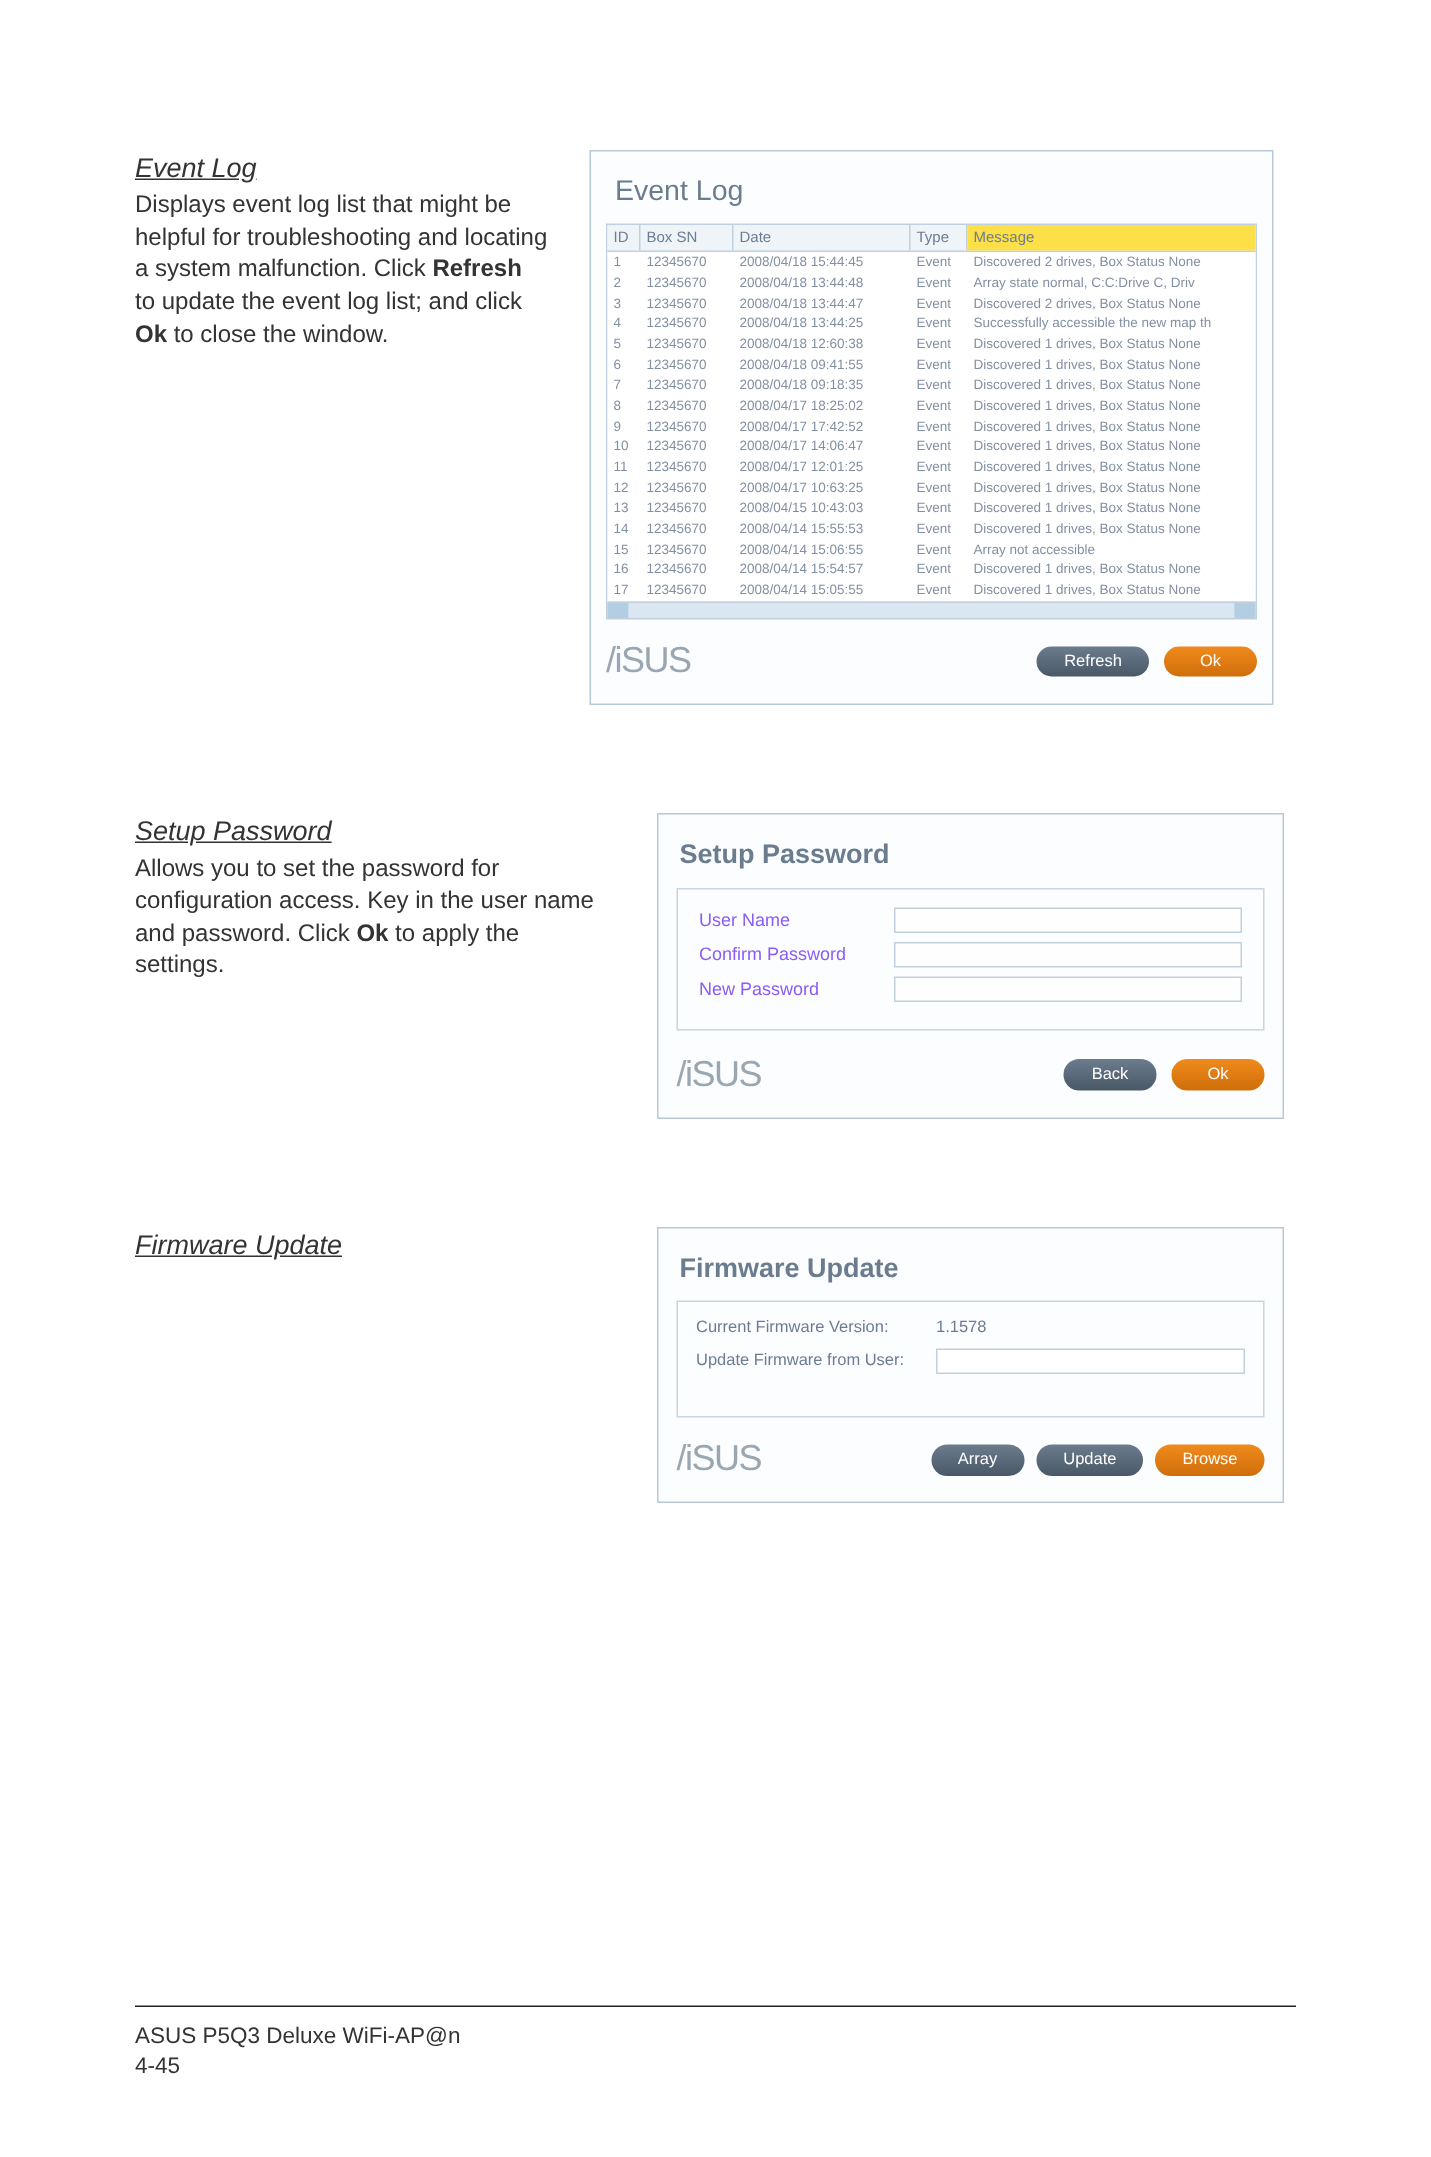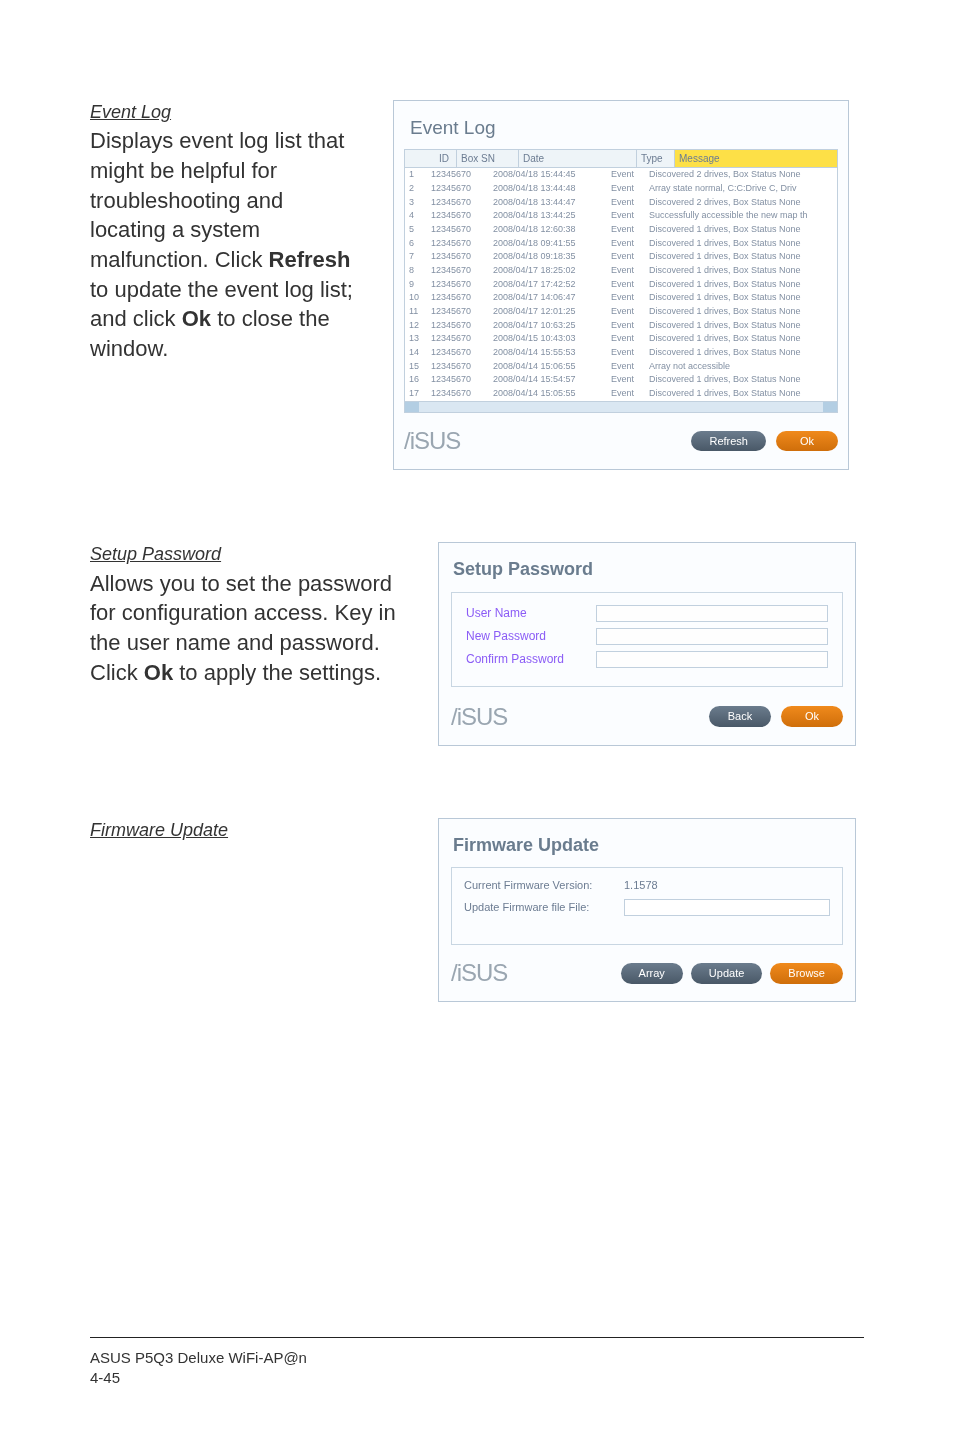--- a/index.html
+++ b/index.html
@@ -17,37 +17,37 @@
   .section { display: flex; gap: 28px; margin-bottom: 72px; align-items: flex-start; }
   .text-col { width: 275px; flex-shrink: 0; }
   .text-col.wide { width: 320px; }
   .heading {
     text-decoration: underline;
     font-style: italic;
     color: #333;
     margin-bottom: 2px;
     font-size: 18px;
   }
-  .body-text { font-size: 22px; color: #333; }
+  .body-text { font-size: 16px; color: #333; }
   .b { font-weight: bold; }
 
   
   .dlg {
     background: #fbfdff;
     border: 1px solid #b9c8d7;
     width: 456px;
     font-size: 10px;
     color: #6c7c92;
     padding: 10px 10px 12px 10px;
   }
   .dlg-title { font-size: 19px; color: #6a7c8e; margin: 4px 0 8px 6px; font-weight: 400; }
   .log-wrap { border: 1px solid #c1d0de; }
   .log-head { display: flex; background: #eef4f8; border-bottom: 1px solid #c1d0de; font-size: 10px; }
   .log-head span { padding: 2px 4px; border-right: 1px solid #c1d0de; color: #6c7c92; }
-  .log-head .c-id { width: 22px; margin-left: 30px; }
+  .log-head .c-id { width: 22px; }
   .log-head .c-sn { width: 62px; }
   .log-head .c-dt { width: 118px; }
   .log-head .c-tp { width: 38px; }
   .log-head .c-ms { flex: 1; border-right: none; background:#fde047; position:relative;}
   .log-body { background: #fff; }
   .log-row { display: flex; font-size: 9px; color: #6c7c92; line-height: 1.3; }
   .log-row span { padding: 1px 4px; overflow: hidden; white-space: nowrap; text-overflow: clip; filter: blur(0.3px); opacity:0.85;}
   .log-row .c-id { width: 22px; }
   .log-row .c-sn { width: 62px; }
   .log-row .c-dt { width: 118px; }
@@ -269,25 +269,25 @@
     </div>
   </div>
   <div class="dlg2">
     <div class="dlg2-title">Setup Password</div>
     <div class="form-box">
       <div class="form-row">
         <label>User Name</label>
         <input type="text" style="">
       </div>
       <div class="form-row">
+        <label>Confirm Password</label>
+        <input type="password" style="">
+      </div>
+      <div class="form-row">
         <label>New Password</label>
-        <input type="password" style="">
-      </div>
-      <div class="form-row">
-        <label>Confirm Password</label>
         <input type="password" style="">
       </div>
     </div>
     <div class="dlg2-footer">
       <div class="logo">/iSUS</div>
       <div class="spacer"></div>
       <div class="pill">Back</div>
       <div class="pill orange">Ok</div>
     </div>
   </div>
@@ -298,21 +298,21 @@
     <div class="heading">Firmware Update</div>
   </div>
   <div class="dlg3">
     <div class="dlg3-title">Firmware Update</div>
     <div class="fw-box">
       <div class="fw-row">
         <span class="lbl">Current Firmware Version:</span>
         <span>1.1578</span>
       </div>
       <div class="fw-row">
-        <span class="lbl">Update Firmware file File:</span>
+        <span class="lbl">Update Firmware from User:</span>
         <input type="text" style="">
       </div>
     </div>
     <div class="dlg3-footer">
       <div class="logo">/iSUS</div>
       <div class="spacer"></div>
       <div class="pill">Array</div>
       <div class="pill">Update</div>
       <div class="pill orange">Browse</div>
     </div>

